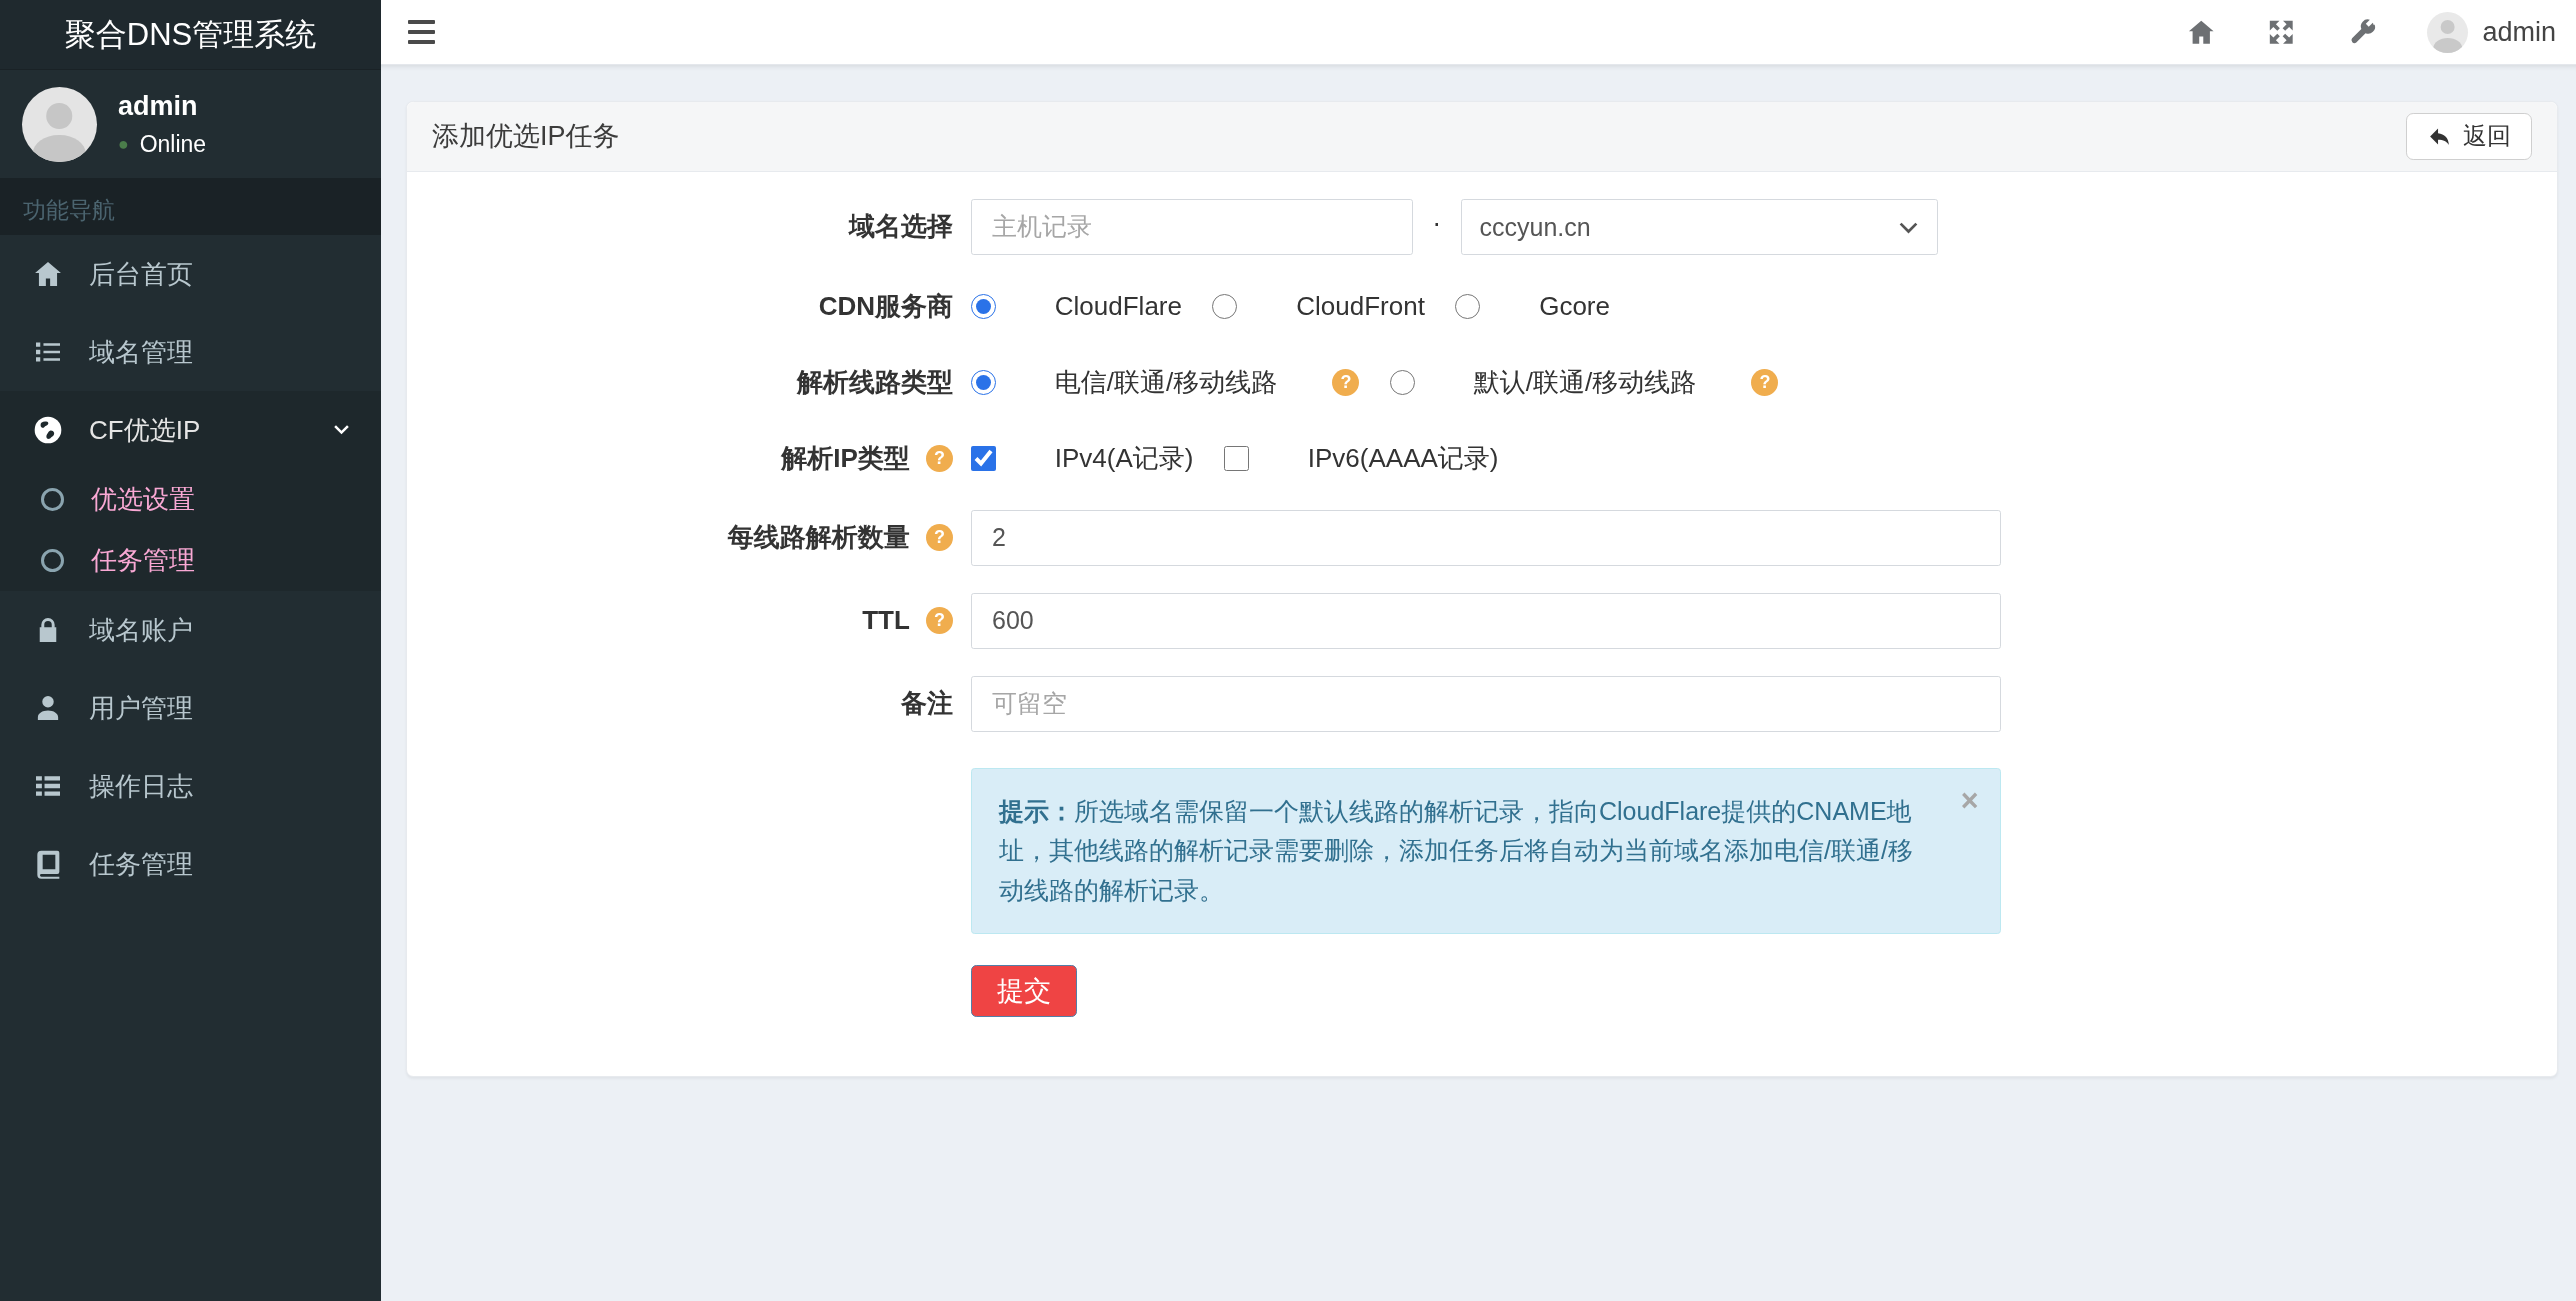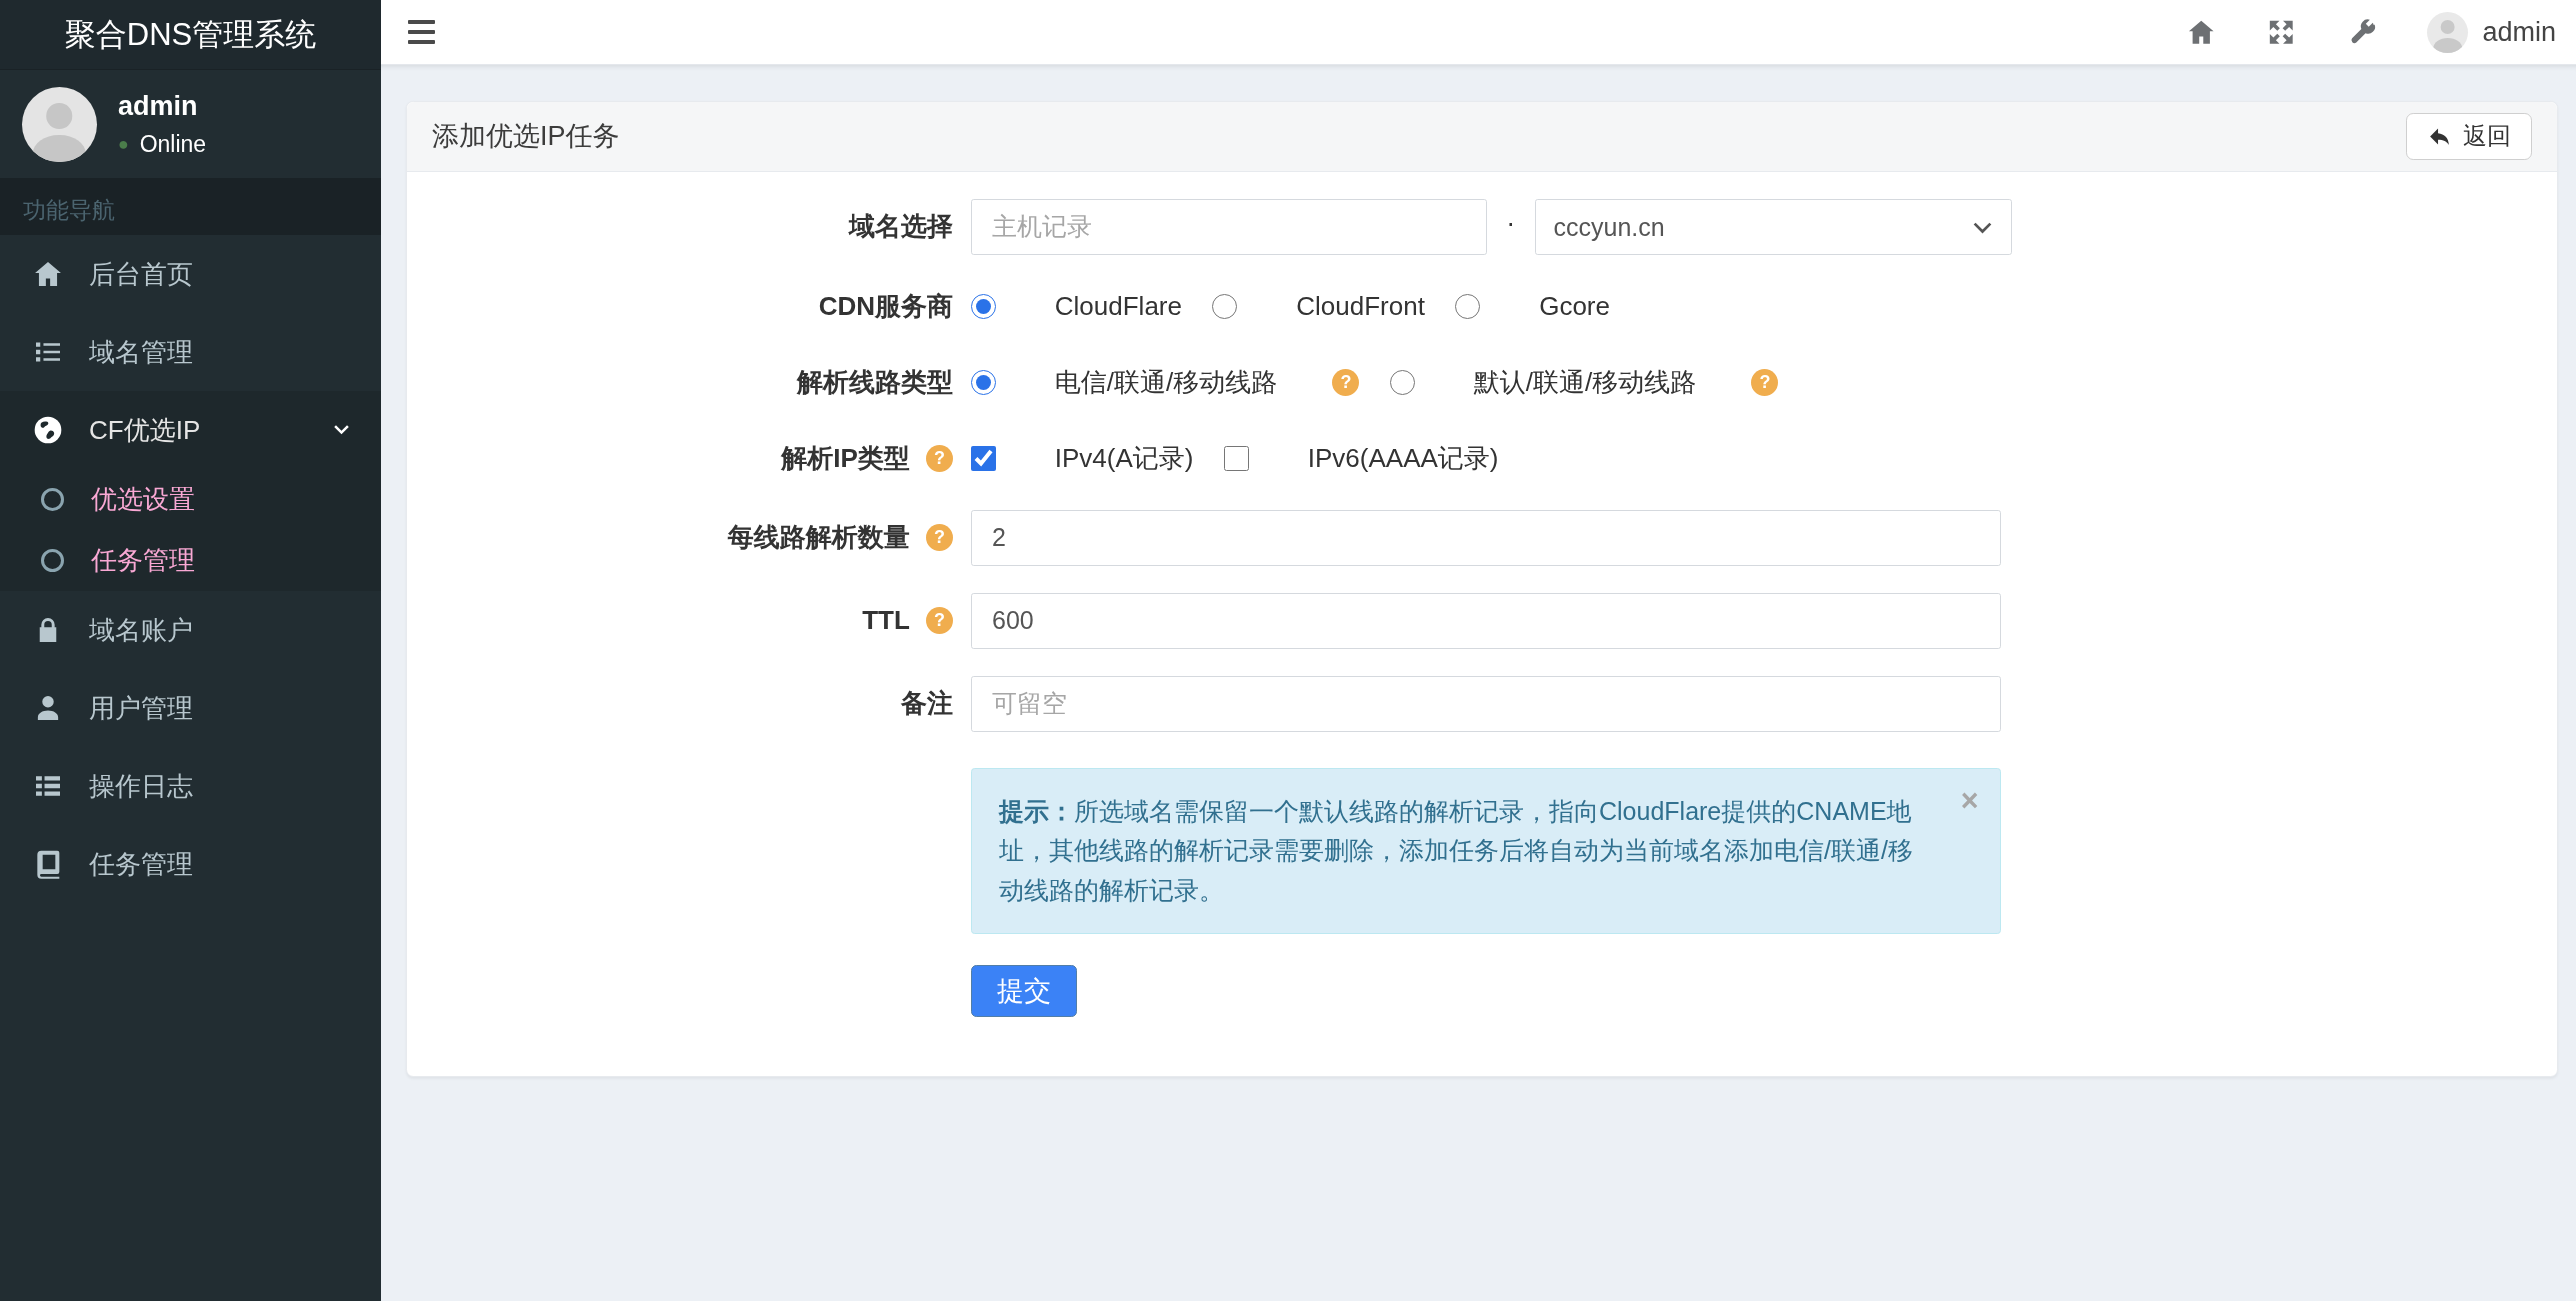--- a/index.html
+++ b/index.html
@@ -126,21 +126,21 @@
   .controls { display: flex; align-items: center; }
   .ctl-row-tall { min-height: 56px; }
   .ctl-row-short { min-height: 49px; }
 
   input[type="text"] {
     height: 56px; border: 0.9px solid #d5d9de; border-radius: 2.7px;
     font-size: 25px; color: #555; padding: 0 20px; outline: none; background: #fff;
     font-family: "Liberation Sans", "DejaVu Sans", sans-serif;
   }
   input[type="text"]::placeholder { color: #a6a6a6; }
-  .host-input { width: 516px; }
+  .host-input { width: 442px; }
   .wide-input { width: 1030px; }
   .dot-sep { font-size: 27px; color: #333; margin: 0 20px; align-self: flex-start; line-height: 36px; }
 
   .select-wrap { position: relative; width: 477px; }
   select {
     appearance: none; -webkit-appearance: none;
     width: 100%; height: 56px; border: 0.9px solid #d5d9de; border-radius: 2.7px;
     background: #fff; font-size: 25px; color: #555; padding: 0 54px 0 18px;
     outline: none; cursor: pointer;
     font-family: "Liberation Sans", "DejaVu Sans", sans-serif;
@@ -166,21 +166,21 @@
     color: #31708f; font-size: 25px; line-height: 1.58;
     padding: 23px 63px 23px 27px; position: relative; margin: 9px 0 30.5px;
   }
   .alert .alert-prefix { font-weight: bold; }
   .alert-close {
     position: absolute; right: 21.5px; top: 16px; font-size: 30.5px; color: #a7a7a7;
     cursor: pointer; line-height: 1; font-weight: bold;
   }
 
   .btn-submit {
-    height: 52px; padding: 0 25px; background: #3b82f6; border: 0.9px solid #527ea7;
+    height: 52px; padding: 0 25px; background: #ef4444; border: 0.9px solid #527ea7;
     border-radius: 5.4px; color: #fff; font-size: 27px; cursor: pointer;
     font-family: "Liberation Sans", "DejaVu Sans", sans-serif;
   }
 </style>
 </head>
 <body>
 
 <aside class="sidebar">
   <div class="brand">聚合DNS管理系统</div>
 

